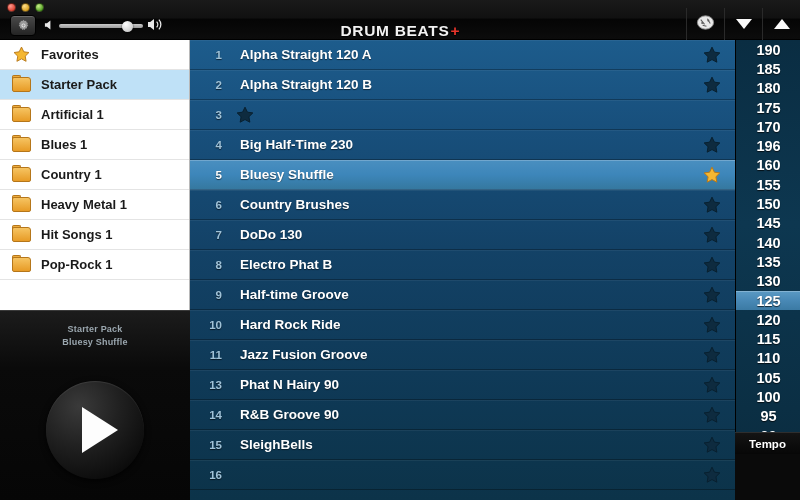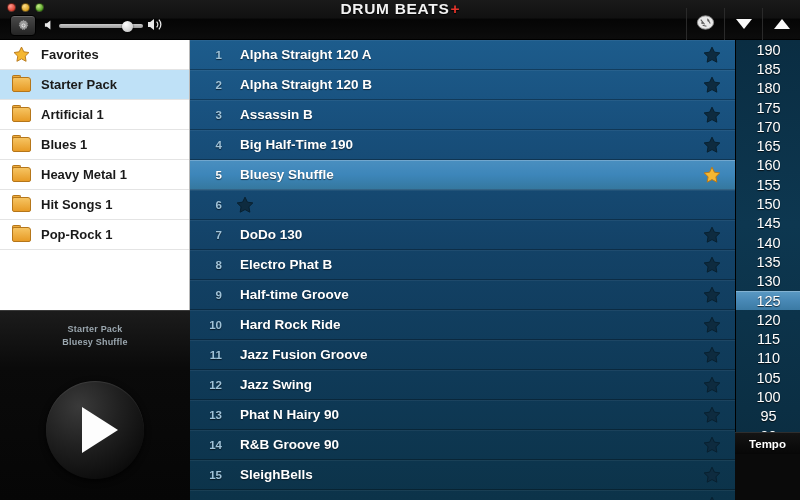--- a/index.html
+++ b/index.html
@@ -61,21 +61,21 @@
     position: absolute; top: 50%; left: 81%;
     width: 11px; height: 11px; margin-top: -5.5px; margin-left: -5.5px;
     border-radius: 50%;
     background: radial-gradient(circle at 35% 30%, #fff, #cfcfcf 70%, #a8a8a8);
     box-shadow: 0 0 2px rgba(0,0,0,.8);
   }
 
   #app-title {
     position: absolute; left: 0; top: 0;
     width: 800px; height: 40px;
-    display: flex; align-items: flex-start; justify-content: center;
+    display: flex; align-items: flex-end; justify-content: center;
     pointer-events: none;
   }
   #app-title .t {
     font-size: 15.5px; font-weight: bold; letter-spacing: .7px;
     color: #f2f2f2;
     text-shadow: 0 1px 1px #000;
   }
   #app-title .plus {
     font-size: 15.5px; font-weight: bold;
     color: #e8352b; margin-left: 1px;
@@ -206,21 +206,21 @@
     background: linear-gradient(to bottom, #0a2d42 0%, #0d3750 40%, #0a2b3e 100%);
     border-left: 1px solid #000;
     overflow: hidden;
   }
   #tempo-scroll {
     position: absolute; left: 0; top: 0; width: 65px;
   }
   .tempo {
     height: 19.3px;
     display: flex; align-items: center; justify-content: center;
-    font-size: 14.5px; font-weight: normal; color: #ffffff;
+    font-size: 14.5px; font-weight: bold; color: #ffffff;
     text-shadow: 0 1px 1px rgba(0,0,0,.7);
   }
   .tempo.selected {
     background: linear-gradient(to bottom, #5b9ac4 0%, #4a8ab7 45%, #3b7aa4 100%);
     box-shadow: inset 0 1px 0 rgba(255,255,255,.25);
   }
   #tempo-label {
     position: absolute; left: 735px; top: 432px;
     width: 65px; height: 22px;
     display: flex; align-items: center; justify-content: center;
@@ -328,20 +328,27 @@
             <span class="tab"></span>
             <span class="back"></span>
           </span>
           <span class="label">Blues 1</span>
         </div>
         <div class="cat">
           <span class="folder">
             <span class="tab"></span>
             <span class="back"></span>
           </span>
+          <span class="label">Country 1</span>
+        </div>
+        <div class="cat">
+          <span class="folder">
+            <span class="tab"></span>
+            <span class="back"></span>
+          </span>
           <span class="label">Heavy Metal 1</span>
         </div>
         <div class="cat">
           <span class="folder">
             <span class="tab"></span>
             <span class="back"></span>
           </span>
           <span class="label">Hit Songs 1</span>
         </div>
         <div class="cat">
@@ -376,47 +383,47 @@
         <span class="num">2</span>
         <span class="name">Alpha Straight 120 B</span>
         <span class="fav">
           <svg width="20" height="20" viewBox="0 0 24 24">
             <path fill="#0e2b3f" stroke="#08202f" stroke-width="1.2" stroke-linejoin="round" d="M12 2.6l2.9 6 6.5.9-4.7 4.6 1.1 6.5L12 17.5 6.2 20.6l1.1-6.5L2.6 9.5l6.5-.9z"></path>
           </svg>
         </span>
       </div>
       <div class="row">
         <span class="num">3</span>
-        <span class="name">Assassin B</span>
         <span class="fav">
           <svg width="20" height="20" viewBox="0 0 24 24">
             <path fill="#0e2b3f" stroke="#08202f" stroke-width="1.2" stroke-linejoin="round" d="M12 2.6l2.9 6 6.5.9-4.7 4.6 1.1 6.5L12 17.5 6.2 20.6l1.1-6.5L2.6 9.5l6.5-.9z"></path>
           </svg>
         </span>
       </div>
       <div class="row">
         <span class="num">4</span>
-        <span class="name">Big Half-Time 190</span>
+        <span class="name">Big Half-Time 230</span>
         <span class="fav">
           <svg width="20" height="20" viewBox="0 0 24 24">
             <path fill="#0e2b3f" stroke="#08202f" stroke-width="1.2" stroke-linejoin="round" d="M12 2.6l2.9 6 6.5.9-4.7 4.6 1.1 6.5L12 17.5 6.2 20.6l1.1-6.5L2.6 9.5l6.5-.9z"></path>
           </svg>
         </span>
       </div>
       <div class="row selected">
         <span class="num">5</span>
         <span class="name">Bluesy Shuffle</span>
         <span class="fav">
           <svg width="20" height="20" viewBox="0 0 24 24">
             <path fill="#f5b731" stroke="#b8791a" stroke-width="1.2" stroke-linejoin="round" d="M12 2.6l2.9 6 6.5.9-4.7 4.6 1.1 6.5L12 17.5 6.2 20.6l1.1-6.5L2.6 9.5l6.5-.9z"></path>
           </svg>
         </span>
       </div>
       <div class="row">
         <span class="num">6</span>
+        <span class="name">Country Brushes</span>
         <span class="fav">
           <svg width="20" height="20" viewBox="0 0 24 24">
             <path fill="#0e2b3f" stroke="#08202f" stroke-width="1.2" stroke-linejoin="round" d="M12 2.6l2.9 6 6.5.9-4.7 4.6 1.1 6.5L12 17.5 6.2 20.6l1.1-6.5L2.6 9.5l6.5-.9z"></path>
           </svg>
         </span>
       </div>
       <div class="row">
         <span class="num">7</span>
         <span class="name">DoDo 130</span>
         <span class="fav">
@@ -448,29 +455,20 @@
         <span class="name">Hard Rock Ride</span>
         <span class="fav">
           <svg width="20" height="20" viewBox="0 0 24 24">
             <path fill="#0e2b3f" stroke="#08202f" stroke-width="1.2" stroke-linejoin="round" d="M12 2.6l2.9 6 6.5.9-4.7 4.6 1.1 6.5L12 17.5 6.2 20.6l1.1-6.5L2.6 9.5l6.5-.9z"></path>
           </svg>
         </span>
       </div>
       <div class="row">
         <span class="num">11</span>
         <span class="name">Jazz Fusion Groove</span>
-        <span class="fav">
-          <svg width="20" height="20" viewBox="0 0 24 24">
-            <path fill="#0e2b3f" stroke="#08202f" stroke-width="1.2" stroke-linejoin="round" d="M12 2.6l2.9 6 6.5.9-4.7 4.6 1.1 6.5L12 17.5 6.2 20.6l1.1-6.5L2.6 9.5l6.5-.9z"></path>
-          </svg>
-        </span>
-      </div>
-      <div class="row">
-        <span class="num">12</span>
-        <span class="name">Jazz Swing</span>
         <span class="fav">
           <svg width="20" height="20" viewBox="0 0 24 24">
             <path fill="#0e2b3f" stroke="#08202f" stroke-width="1.2" stroke-linejoin="round" d="M12 2.6l2.9 6 6.5.9-4.7 4.6 1.1 6.5L12 17.5 6.2 20.6l1.1-6.5L2.6 9.5l6.5-.9z"></path>
           </svg>
         </span>
       </div>
       <div class="row">
         <span class="num">13</span>
         <span class="name">Phat N Hairy 90</span>
         <span class="fav">
@@ -508,21 +506,21 @@
       </div>
     </div>
 
   <div id="tempo-col">
     <div id="tempo-scroll">
         <div class="tempo">190</div>
         <div class="tempo">185</div>
         <div class="tempo">180</div>
         <div class="tempo">175</div>
         <div class="tempo">170</div>
-        <div class="tempo">165</div>
+        <div class="tempo">196</div>
         <div class="tempo">160</div>
         <div class="tempo">155</div>
         <div class="tempo">150</div>
         <div class="tempo">145</div>
         <div class="tempo">140</div>
         <div class="tempo">135</div>
         <div class="tempo">130</div>
         <div class="tempo selected">125</div>
         <div class="tempo">120</div>
         <div class="tempo">115</div>

